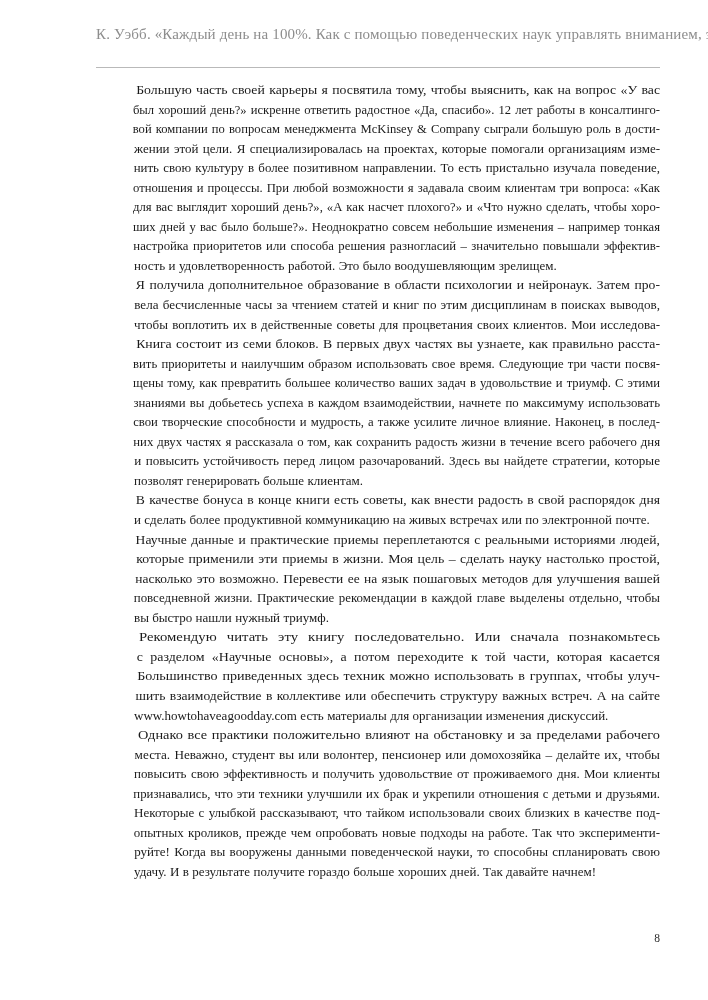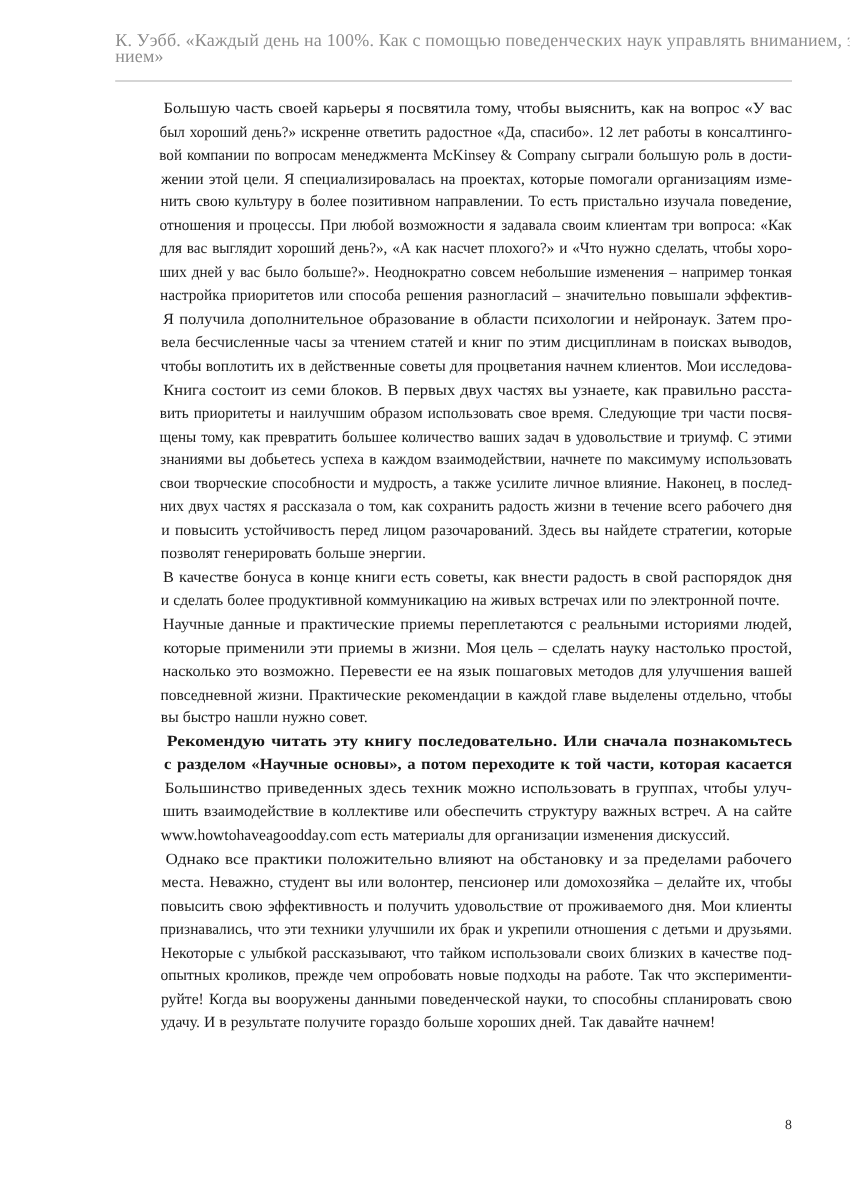--- a/index.html
+++ b/index.html
@@ -63,21 +63,21 @@
     -webkit-hyphens: none;
     hyphens: none;
     word-spacing: 0.01em;
   }
 
   .column p {
     margin: 0;
     text-indent: 38px;
   }
   .column p.bold {
-    font-weight: bold;
+    font-weight: normal;
     letter-spacing: 0.002em;
   }
 
   
   .j {
     display: block;
     text-align: justify;
     text-align-last: justify;
     white-space: nowrap;
   }
@@ -99,62 +99,62 @@
     color: #2b2b2b;
   }
 </style>
 </head>
 <body>
 
 <div class="page">
 
   <div class="running-head">
     <div class="rh-author">К.  Уэбб.  «Каждый день на 100%. Как с помощью поведенческих наук управлять вниманием, энергией и настрое-</div>
-    <div>нием»</div>
   </div>
 
   <div class="rule"></div>
 
   <div class="column" id="body-column">
       <p>
         <span class="j" style="text-indent: 38px; display: block; white-space: nowrap; transform-origin: left center; transform: scaleX(1.0582); width: 533px;">Большую часть своей карьеры я посвятила тому, чтобы выяснить, как на вопрос «У вас</span>
         <span class="j" style="display: block; white-space: nowrap; transform-origin: left center; transform: scaleX(0.9707); width: 581px;">был хороший день?» искренне ответить радостное «Да, спасибо». 12 лет работы в консалтинго-</span>
         <span class="j" style="display: block; white-space: nowrap; transform-origin: left center; transform: scaleX(0.9674); width: 583px;">вой компании по вопросам менеджмента McKinsey &amp; Company сыграли большую роль в дости-</span>
         <span class="j" style="display: block; white-space: nowrap; transform-origin: left center; transform: scaleX(1.0018); width: 563px;">жении этой цели. Я специализировалась на проектах, которые помогали организациям изме-</span>
         <span class="j" style="display: block; white-space: nowrap; transform-origin: left center; transform: scaleX(0.9912); width: 569px;">нить свою культуру в более позитивном направлении. То есть пристально изучала поведение,</span>
         <span class="j" style="display: block; white-space: nowrap; transform-origin: left center; transform: scaleX(0.9741); width: 579px;">отношения и процессы. При любой возможности я задавала своим клиентам три вопроса: «Как</span>
         <span class="j" style="display: block; white-space: nowrap; transform-origin: left center; transform: scaleX(0.9758); width: 578px;">для вас выглядит хороший день?», «А как насчет плохого?» и «Что нужно сделать, чтобы хоро-</span>
         <span class="j" style="display: block; white-space: nowrap; transform-origin: left center; transform: scaleX(0.9707); width: 581px;">ших дней у вас было больше?». Неоднократно совсем небольшие изменения – например тонкая</span>
         <span class="j" style="display: block; white-space: nowrap; transform-origin: left center; transform: scaleX(0.9826); width: 574px;">настройка приоритетов или способа решения разногласий – значительно повышали эффектив-</span>
+        <span class="j-last" style="display: block; white-space: nowrap;">ность и удовлетворенность работой. Это было воодушевляющим зрелищем.</span>
       </p>
       <p>
         <span class="j" style="text-indent: 38px; display: block; white-space: nowrap; transform-origin: left center; transform: scaleX(1.0483); width: 538px;">Я получила дополнительное образование в области психологии и нейронаук. Затем про-</span>
         <span class="j" style="display: block; white-space: nowrap; transform-origin: left center; transform: scaleX(1.0071); width: 560px;">вела бесчисленные часы за чтением статей и книг по этим дисциплинам в поисках выводов,</span>
-        <span class="j" style="display: block; white-space: nowrap; transform-origin: left center; transform: scaleX(1); width: 564px;">чтобы воплотить их в действенные советы для процветания начнем клиентов. Мои исследова-</span>
+        <span class="j" style="display: block; white-space: nowrap; transform-origin: left center; transform: scaleX(1); width: 564px;">чтобы воплотить их в действенные советы для процветания своих клиентов. Мои исследова-</span>
       </p>
       <p>
         <span class="j" style="text-indent: 38px; display: block; white-space: nowrap; transform-origin: left center; transform: scaleX(1.0562); width: 534px;">Книга состоит из семи блоков. В первых двух частях вы узнаете, как правильно расста-</span>
         <span class="j" style="display: block; white-space: nowrap; transform-origin: left center; transform: scaleX(0.9758); width: 578px;">вить приоритеты и наилучшим образом использовать свое время. Следующие три части посвя-</span>
         <span class="j" style="display: block; white-space: nowrap; transform-origin: left center; transform: scaleX(0.9724); width: 580px;">щены тому, как превратить большее количество ваших задач в удовольствие и триумф. С этими</span>
         <span class="j" style="display: block; white-space: nowrap; transform-origin: left center; transform: scaleX(0.9843); width: 573px;">знаниями вы добьетесь успеха в каждом взаимодействии, начнете по максимуму использовать</span>
         <span class="j" style="display: block; white-space: nowrap; transform-origin: left center; transform: scaleX(0.9775); width: 577px;">свои творческие способности и мудрость, а также усилите личное влияние. Наконец, в послед-</span>
         <span class="j" style="display: block; white-space: nowrap; transform-origin: left center; transform: scaleX(0.9809); width: 575px;">них двух частях я рассказала о том, как сохранить радость жизни в течение всего рабочего дня</span>
         <span class="j" style="display: block; white-space: nowrap; transform-origin: left center; transform: scaleX(1.0089); width: 559px;">и повысить устойчивость перед лицом разочарований. Здесь вы найдете стратегии, которые</span>
-        <span class="j-last" style="display: block; white-space: nowrap;">позволят генерировать больше энергии.</span>
+        <span class="j-last" style="display: block; white-space: nowrap;">позволят генерировать больше клиентам.</span>
       </p>
       <p>
         <span class="j" style="text-indent: 38px; display: block; white-space: nowrap; transform-origin: left center; transform: scaleX(1.0483); width: 538px;">В качестве бонуса в конце книги есть советы, как внести радость в свой распорядок дня</span>
         <span class="j-last" style="display: block; white-space: nowrap;">и сделать более продуктивной коммуникацию на живых встречах или по электронной почте.</span>
       </p>
       <p>
         <span class="j" style="text-indent: 38px; display: block; white-space: nowrap; transform-origin: left center; transform: scaleX(1.0425); width: 541px;">Научные данные и практические приемы переплетаются с реальными историями людей,</span>
         <span class="j" style="display: block; white-space: nowrap; transform-origin: left center; transform: scaleX(1.0602); width: 532px;">которые применили эти приемы в жизни. Моя цель – сделать науку настолько простой,</span>
         <span class="j" style="display: block; white-space: nowrap; transform-origin: left center; transform: scaleX(1.0349); width: 545px;">насколько это возможно. Перевести ее на язык пошаговых методов для улучшения вашей</span>
         <span class="j" style="display: block; white-space: nowrap; transform-origin: left center; transform: scaleX(0.993); width: 568px;">повседневной жизни. Практические рекомендации в каждой главе выделены отдельно, чтобы</span>
-        <span class="j-last" style="display: block; white-space: nowrap;">вы быстро нашли нужно совет.</span>
+        <span class="j-last" style="display: block; white-space: nowrap;">вы быстро нашли нужный триумф.</span>
       </p>
       <p class="bold">
         <span class="j" style="text-indent: 38px; display: block; white-space: nowrap; transform-origin: left center; transform: scaleX(1.1303); width: 499px;">Рекомендую читать эту книгу последовательно. Или сначала познакомьтесь</span>
         <span class="j" style="display: block; white-space: nowrap; transform-origin: left center; transform: scaleX(1.0702); width: 527px;">с разделом «Научные основы», а потом переходите к той части, которая касается</span>
       </p>
       <p>
         <span class="j" style="text-indent: 38px; display: block; white-space: nowrap; transform-origin: left center; transform: scaleX(1.0846); width: 520px;">Большинство приведенных здесь техник можно использовать в группах, чтобы улуч-</span>
         <span class="j" style="display: block; white-space: nowrap; transform-origin: left center; transform: scaleX(1.0425); width: 541px;">шить взаимодействие в коллективе или обеспечить структуру важных встреч. А на сайте</span>
         <span class="j-last" style="display: block; white-space: nowrap;">www.howtohaveagoodday.com есть материалы для организации изменения дискуссий.</span>
       </p>

